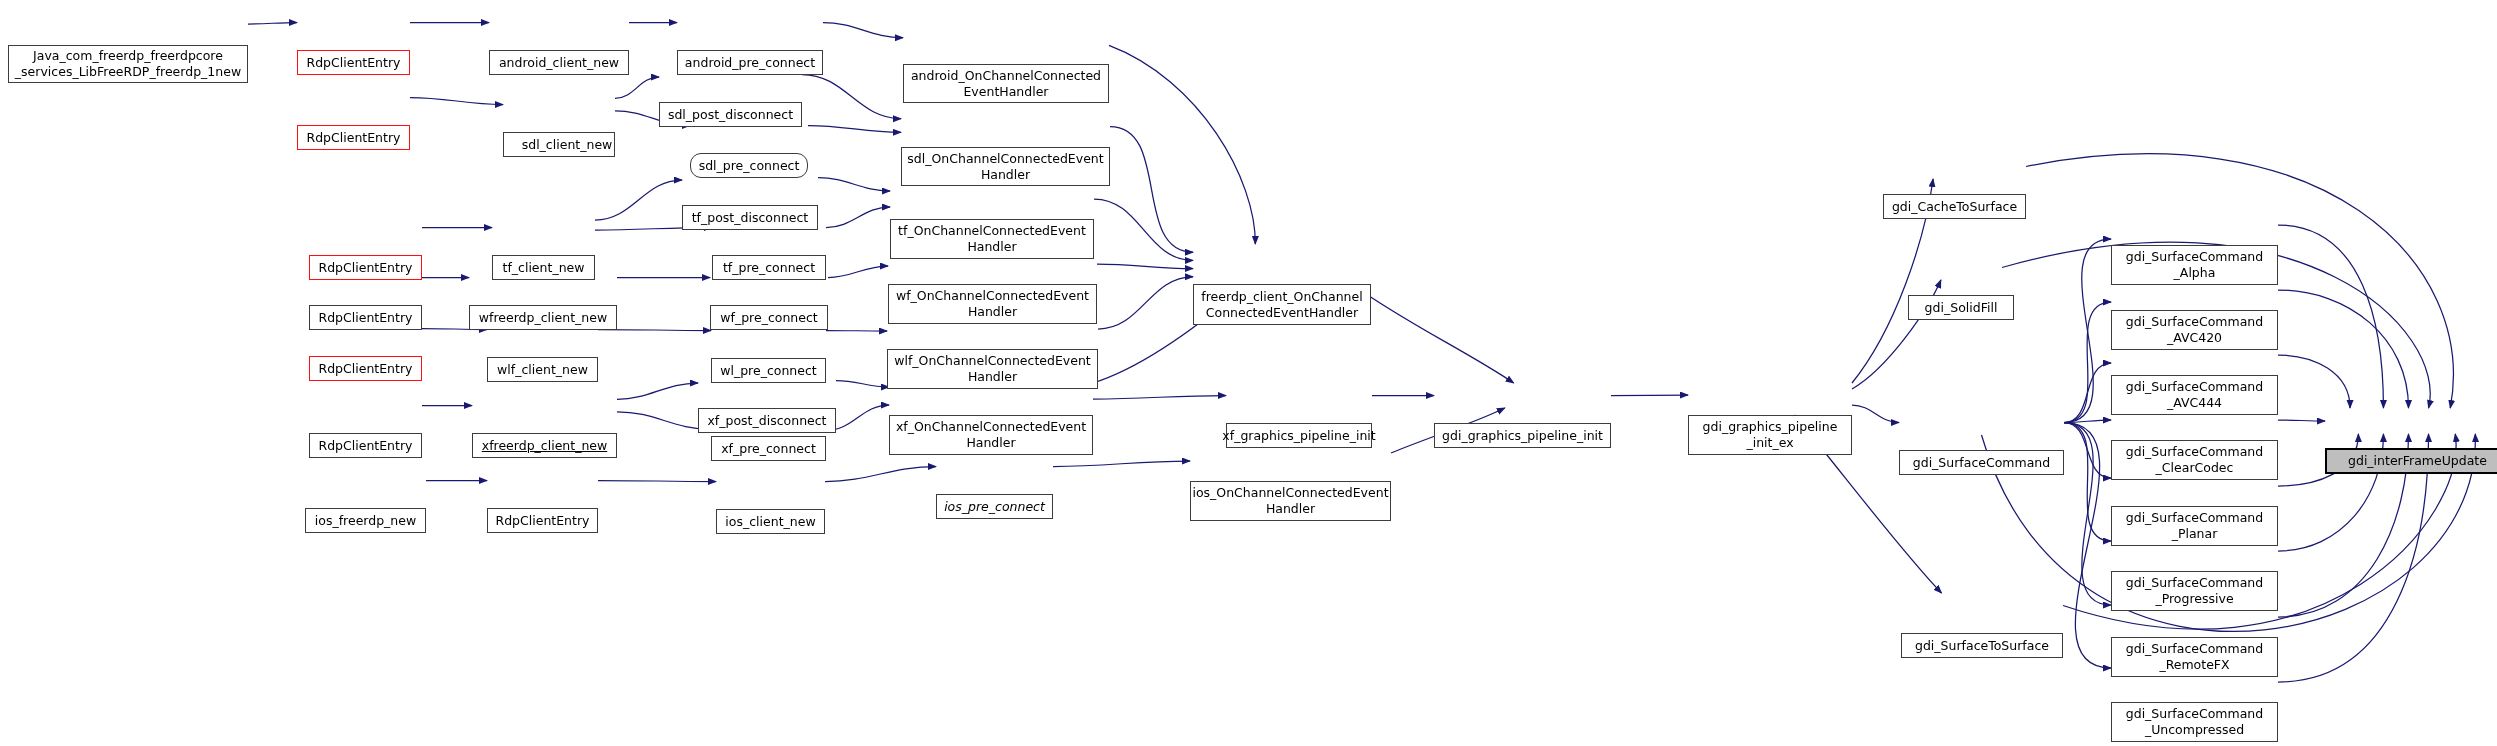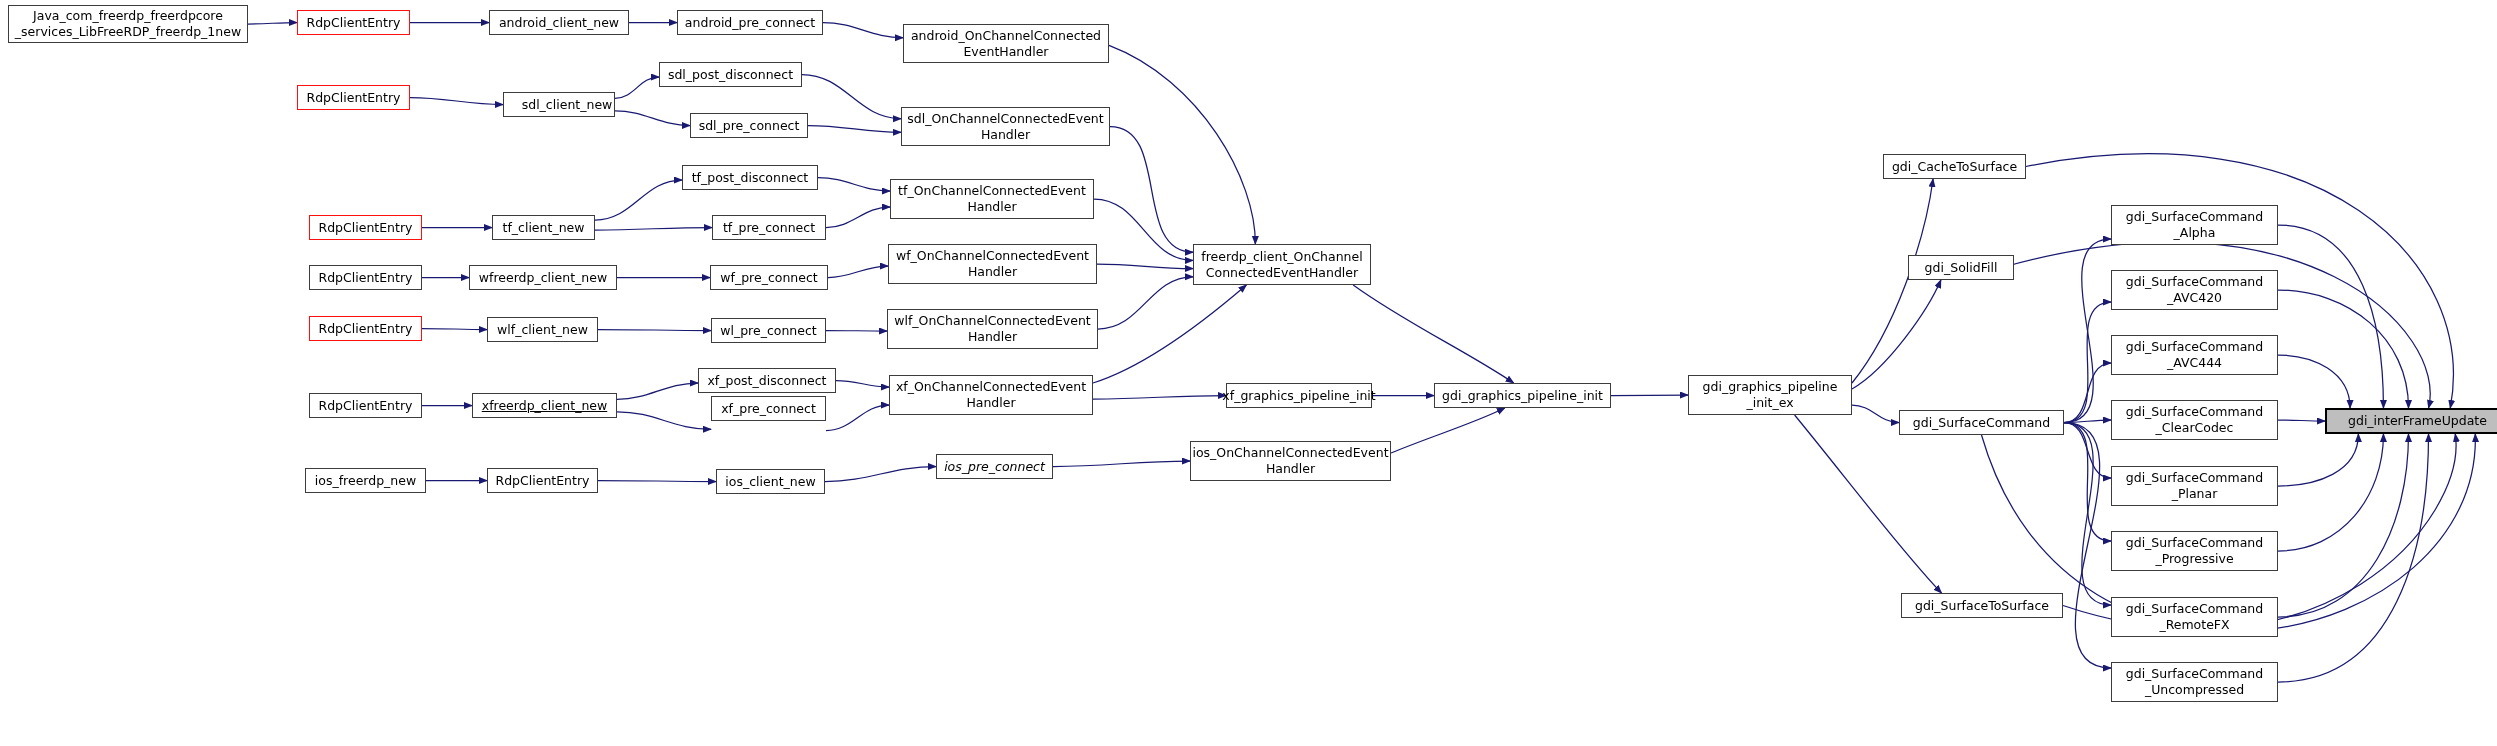--- a/index.html
+++ b/index.html
@@ -2,21 +2,21 @@
 <html><head>
 <meta charset="utf-8">
 <style>
   html,body{margin:0;padding:0;background:#ffffff;}
   #canvas{position:relative;width:2497px;height:746px;background:#ffffff;overflow:hidden;
           font-family:"DejaVu Sans","Liberation Sans",sans-serif;}
   #edge-layer{position:absolute;left:0;top:0;width:2497px;height:746px;pointer-events:none;}
   .node{position:absolute;display:flex;align-items:center;justify-content:center;
         text-align:center;background:#ffffff;border:1px solid #3c3c3c;color:#000;
         font-size:12.5px;line-height:1.25;white-space:pre-line;box-sizing:border-box;
-        cursor:pointer;}
+        cursor:pointer;margin-top:40px;}
   .node.red{border:1.5px solid #ff0f0f;}
   .node.main{background:#bebebe;border:2px solid #000000;}
 </style>
 </head>
 <body>
 
 <div id="canvas">
   <svg id="edge-layer" width="2497" height="746" viewBox="0 0 2497 746" xmlns="http://www.w3.org/2000/svg">
     <defs>
       <marker id="arrow" markerWidth="9" markerHeight="8" refX="8" refY="3.5" orient="auto" markerUnits="userSpaceOnUse">
@@ -94,21 +94,21 @@
       <div class="node" style="left: 8px; top: 5px; width: 240px; height: 38px;">Java_com_freerdp_freerdpcore
 _services_LibFreeRDP_freerdp_1new</div>
       <div class="node red" style="left: 297px; top: 10px; width: 113px; height: 25px;">RdpClientEntry</div>
       <div class="node" style="left: 489px; top: 10px; width: 140px; height: 25px;">android_client_new</div>
       <div class="node" style="left: 677px; top: 10px; width: 146px; height: 25px;">android_pre_connect</div>
       <div class="node" style="left: 903px; top: 24px; width: 206px; height: 39px;">android_OnChannelConnected
 EventHandler</div>
       <div class="node red" style="left: 297px; top: 85px; width: 113px; height: 25px;">RdpClientEntry</div>
       <div class="node" style="left: 503px; top: 92px; width: 112px; height: 25px; padding-left: 16px;">sdl_client_new</div>
       <div class="node" style="left: 659px; top: 62px; width: 143px; height: 25px;">sdl_post_disconnect</div>
-      <div class="node" style="left: 690px; top: 113px; width: 118px; height: 25px;">sdl_pre_connect</div>
+      <div class="node" style="left: 690px; top: 113px; width: 118px; height: 25px; border-radius: 11px;">sdl_pre_connect</div>
       <div class="node" style="left: 901px; top: 107px; width: 209px; height: 39px;">sdl_OnChannelConnectedEvent
 Handler</div>
       <div class="node red" style="left: 309px; top: 215px; width: 113px; height: 25px;">RdpClientEntry</div>
       <div class="node" style="left: 492px; top: 215px; width: 103px; height: 25px;">tf_client_new</div>
       <div class="node" style="left: 682px; top: 165px; width: 136px; height: 25px;">tf_post_disconnect</div>
       <div class="node" style="left: 712px; top: 215px; width: 114px; height: 25px;">tf_pre_connect</div>
       <div class="node" style="left: 890px; top: 179px; width: 204px; height: 40px;">tf_OnChannelConnectedEvent
 Handler</div>
       <div class="node" style="left: 309px; top: 265px; width: 113px; height: 25px;">RdpClientEntry</div>
       <div class="node" style="left: 469px; top: 265px; width: 148px; height: 25px;">wfreerdp_client_new</div>

